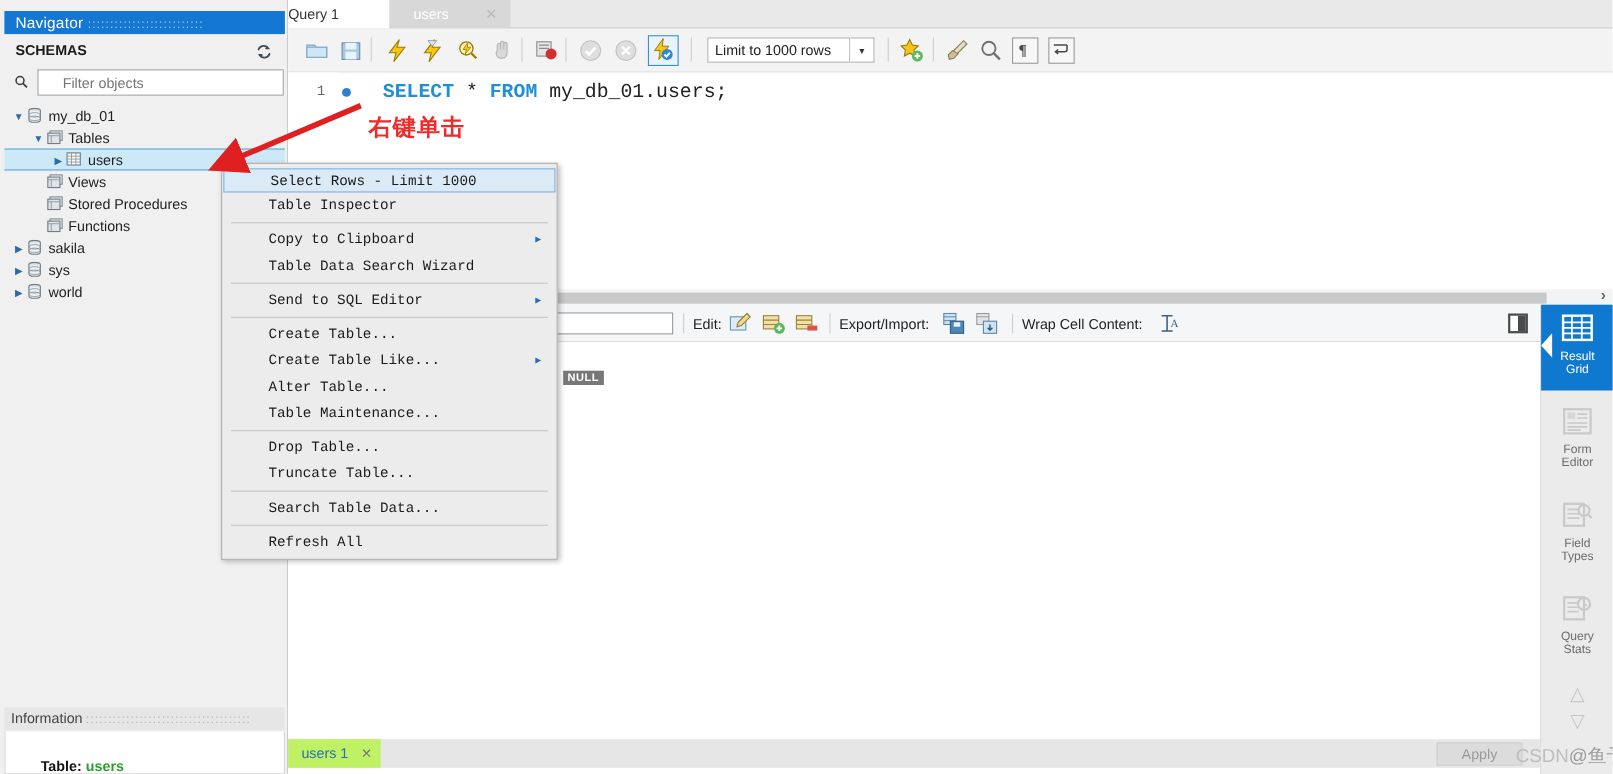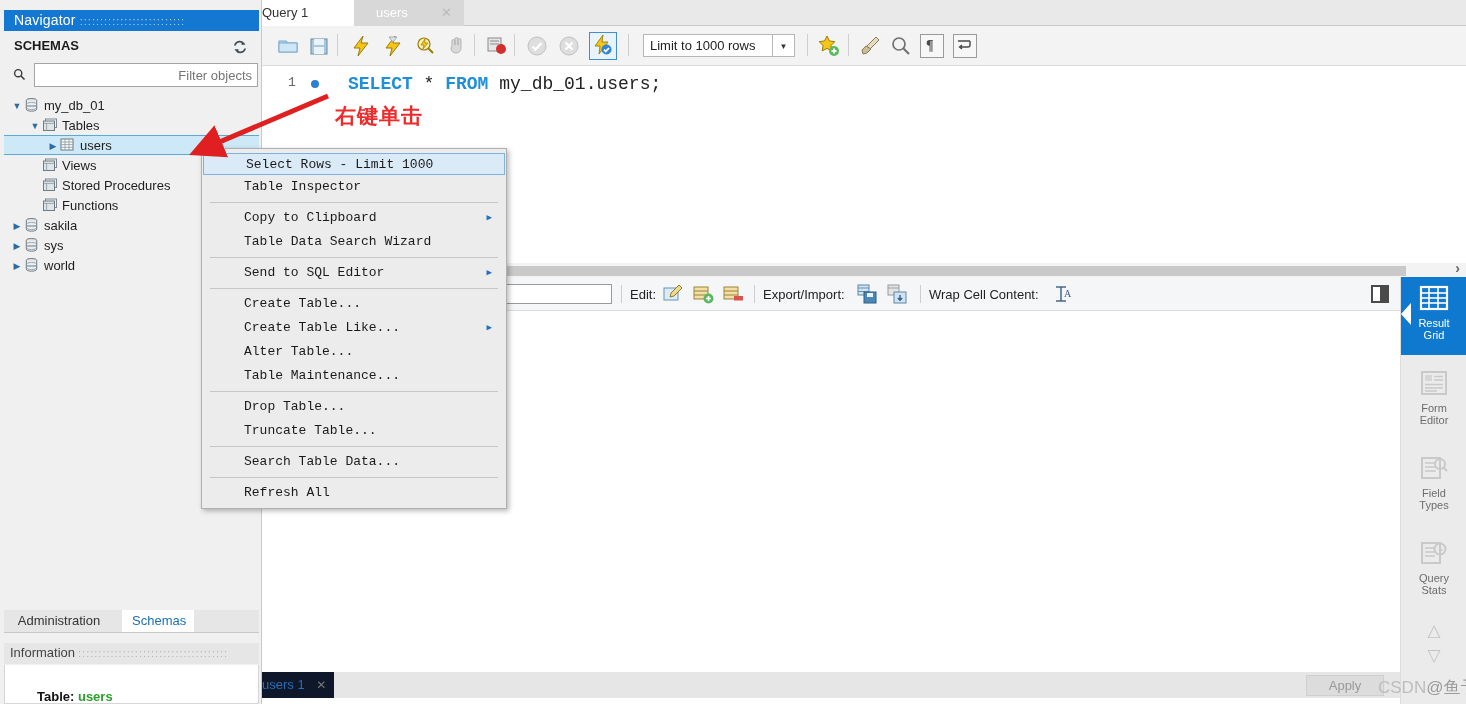--- a/index.html
+++ b/index.html
@@ -42,21 +42,21 @@
   .filter-row{
     position:absolute;left:4px;top:63px;width:255px;height:26px;
   }
   .search-glyph{
     position:absolute;left:9px;top:5px;width:14px;height:14px;color:#3a3a3a;font-size:12px;
   }
   .filter-input{
     position:absolute;left:30px;top:0px;width:224px;height:24px;
     border:1px solid #a4a4a4;background:#ffffff;box-sizing:border-box;
     font-family:"Liberation Sans",sans-serif;font-size:13px;color:#8d8d8d;
-    padding:0 5px;outline:none;text-align:right;
+    padding:0 22px;outline:none;
   }
   .tree{position:absolute;left:4px;top:95px;width:255px;}
   .tree-row{
     position:relative;height:20px;line-height:20px;white-space:nowrap;
     font-size:13px;color:#1e1e1e;
   }
   .tree-row.selected{
     background:#cde8f7;border-top:1px solid #5aa9d6;border-bottom:1px solid #5aa9d6;
     height:18px;line-height:18px;
   }
@@ -169,22 +169,22 @@
     position:absolute;left:250px;top:26px;
     background:#777777;color:#ffffff;font-size:10px;font-weight:bold;
     padding:1px 4px;letter-spacing:.5px;font-family:"Liberation Sans",sans-serif;
   }
 
   .bottom-tabs{
     position:absolute;left:0;top:666px;width:1138px;height:38px;background:#ffffff;
   }
   .bt-strip{position:absolute;left:0;top:6px;width:1138px;height:26px;background:#e6e6e6;}
   .bt-tab{
-    position:absolute;left:0;top:6px;height:26px;line-height:25px;background:#0f172a;
-    padding:0 8px 0 0;font-size:13px;color:#2a6db5;box-sizing:border-box;
+    position:absolute;left:0;top:6px;height:26px;line-height:25px;background:#bef264;
+    padding:0 8px 0 12px;font-size:13px;color:#2a6db5;box-sizing:border-box;
   }
   .bt-tab .x{color:#777;margin-left:8px;font-size:12px;}
   .apply-btn{
     position:absolute;left:1044px;top:9px;width:78px;height:21px;background:#dcdcdc;
     border:1px solid #cfcfcf;box-sizing:border-box;color:#9a9a9a;font-size:13px;
     text-align:center;line-height:19px;
   }
 
   
   .rightbar{
@@ -315,24 +315,20 @@
               <ellipse cx="7.5" cy="9.6" rx="5.2" ry="2" fill="none" stroke="#8b979f" stroke-width=".8"></ellipse>
             </svg></span><span class="tree-label">sys</span></div>
         <div class="tree-row"><span style="display:inline-block;width:6px"></span><span class="twisty">▶</span><span class="ic"><svg width="15" height="14" viewBox="0 0 15 14">
               <ellipse cx="7.5" cy="2.6" rx="5.2" ry="2.1" fill="#d8dcdf" stroke="#6f7b84" stroke-width="1"></ellipse>
               <path d="M2.3 2.6v8.5c0 1.2 2.3 2.1 5.2 2.1s5.2-.9 5.2-2.1V2.6" fill="#eceff1" stroke="#6f7b84" stroke-width="1"></path>
               <ellipse cx="7.5" cy="6.4" rx="5.2" ry="2" fill="none" stroke="#8b979f" stroke-width=".8"></ellipse>
               <ellipse cx="7.5" cy="9.6" rx="5.2" ry="2" fill="none" stroke="#8b979f" stroke-width=".8"></ellipse>
             </svg></span><span class="tree-label">world</span></div>
       </div>
 
-    <div class="nav-tabs">
-      <div class="nav-tab admin">Administration</div>
-      <div class="nav-tab schemas">Schemas</div>
-    </div>
 
     <div class="info-bar">
       <span>Information</span><span class="dots">:::::::::::::::::::::::::::::::::::::</span>
     </div>
 
     <div class="info-body">
       <div class="info-table">
         <span>Table:</span>
         <span class="tblname">users</span>
       </div>
@@ -537,20 +533,27 @@
         <svg width="22" height="22" viewBox="0 0 22 22">
             <line x1="4" y1="4" x2="14" y2="4" stroke="#3c5d80" stroke-width="1.4"></line>
             <line x1="4" y1="18" x2="14" y2="18" stroke="#3c5d80" stroke-width="1.4"></line>
             <line x1="9" y1="4" x2="9" y2="18" stroke="#3c5d80" stroke-width="1.4"></line>
             <text x="12" y="14" font-family="Liberation Serif, serif" font-size="10" fill="#3c5d80">A</text>
           </svg>
       </div>
       <div class="panel-toggle"></div>
     </div>
 
+    <div class="resultgrid">
+      <div id="grid-cols">
+          <div class="gcol" style="left: 0px; width: 60px;">Vord</div>
+          <div class="gcol" style="left: 60px; width: 62px;">status</div>
+        </div>
+      <div class="nullbadge">NULL</div>
+    </div>
 
     <div class="bottom-tabs">
       <div class="bt-strip"></div>
       <div class="bt-tab">
         <span>users 1</span>
         <span class="x">✕</span>
       </div>
       <div class="apply-btn">Apply</div>
     </div>
   </div>

